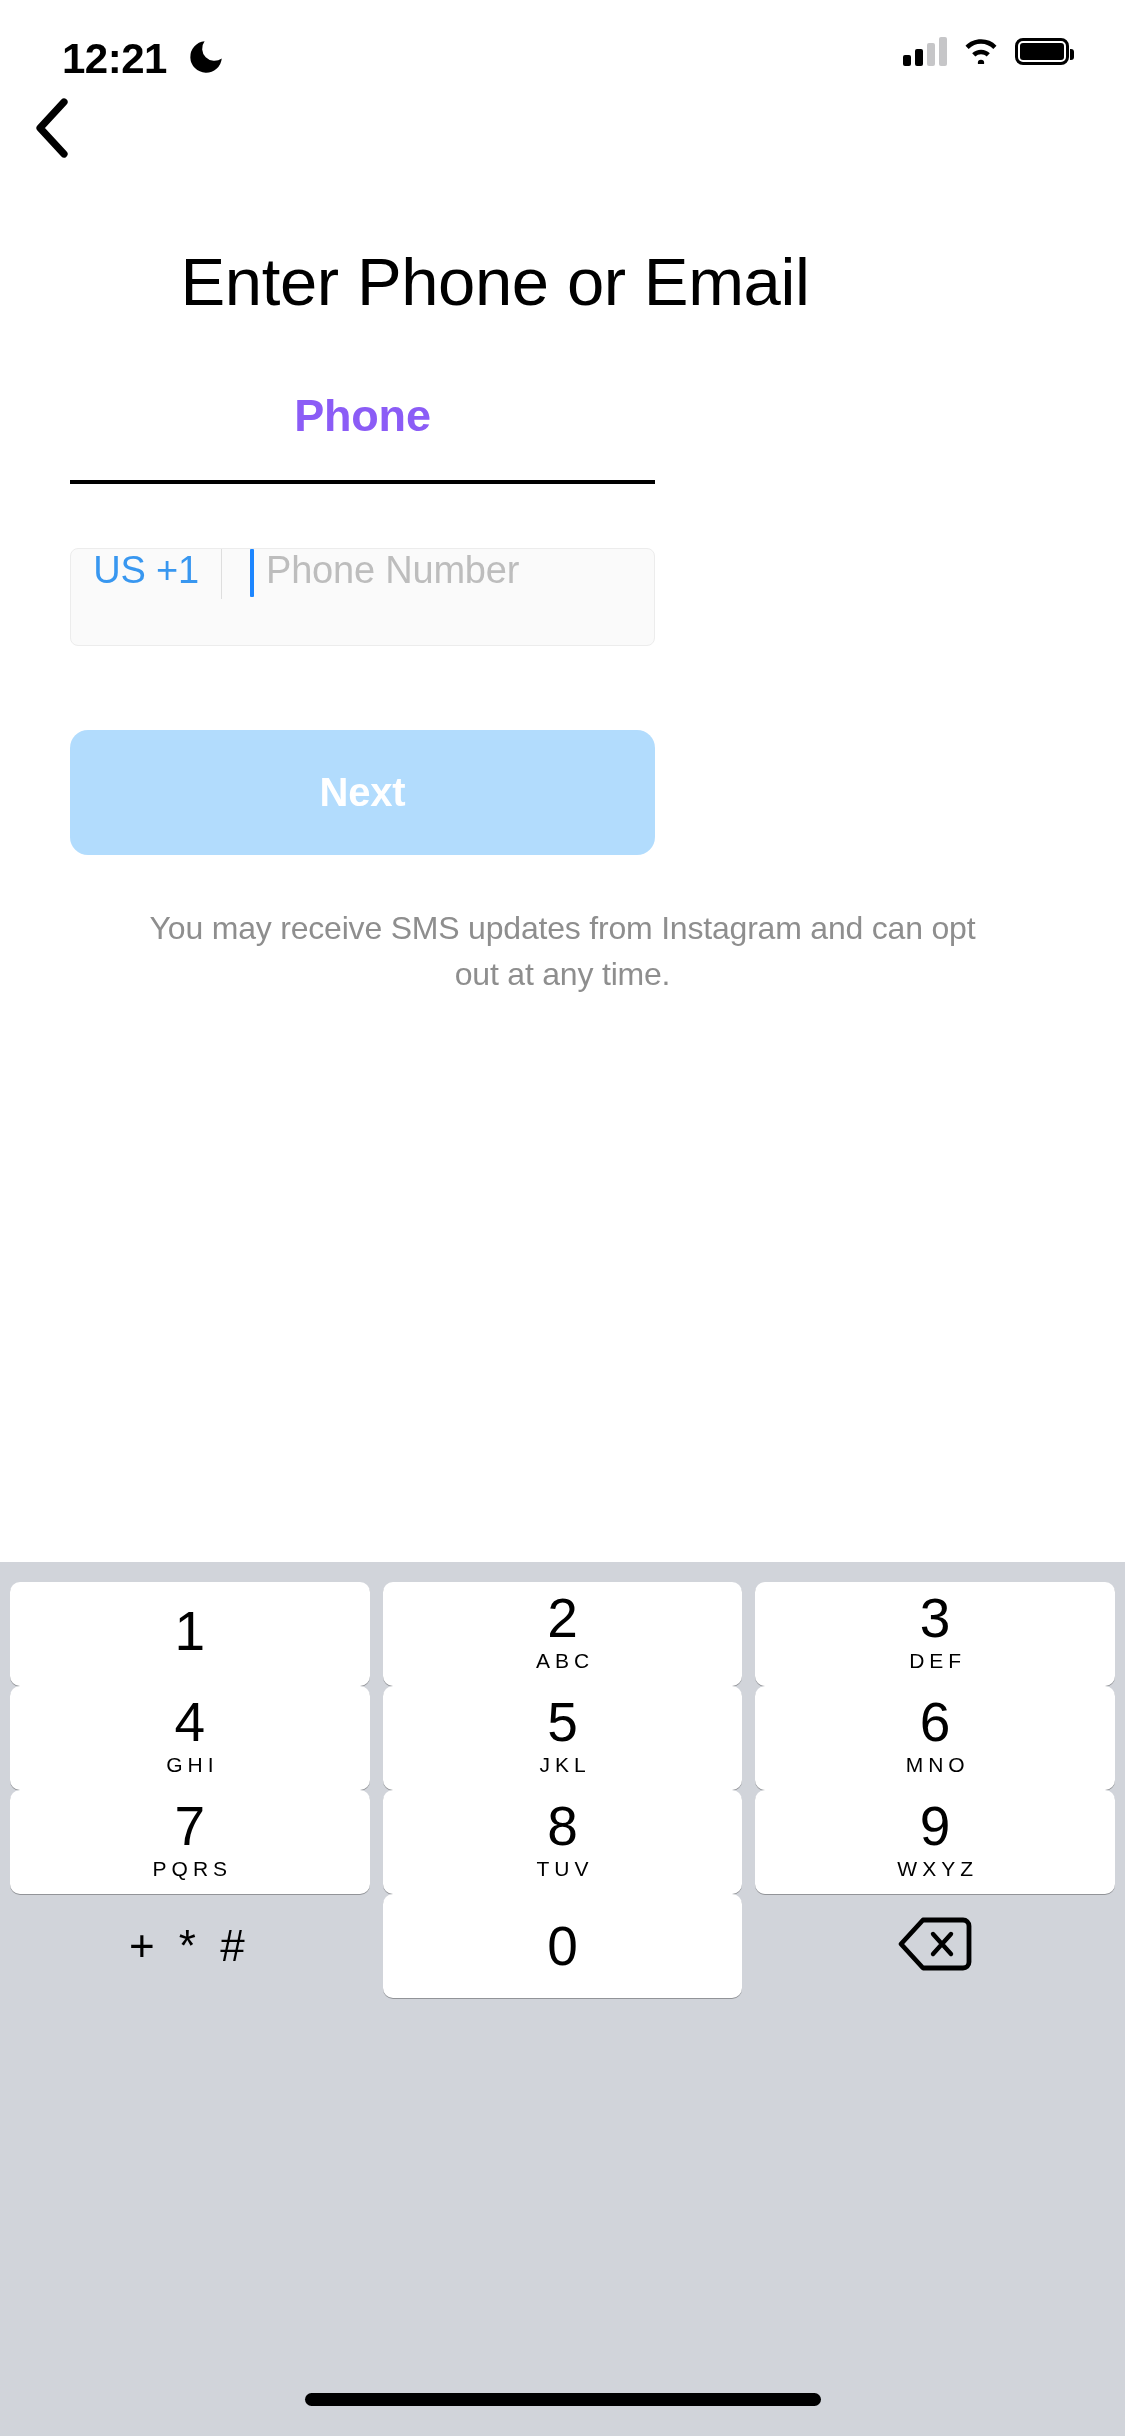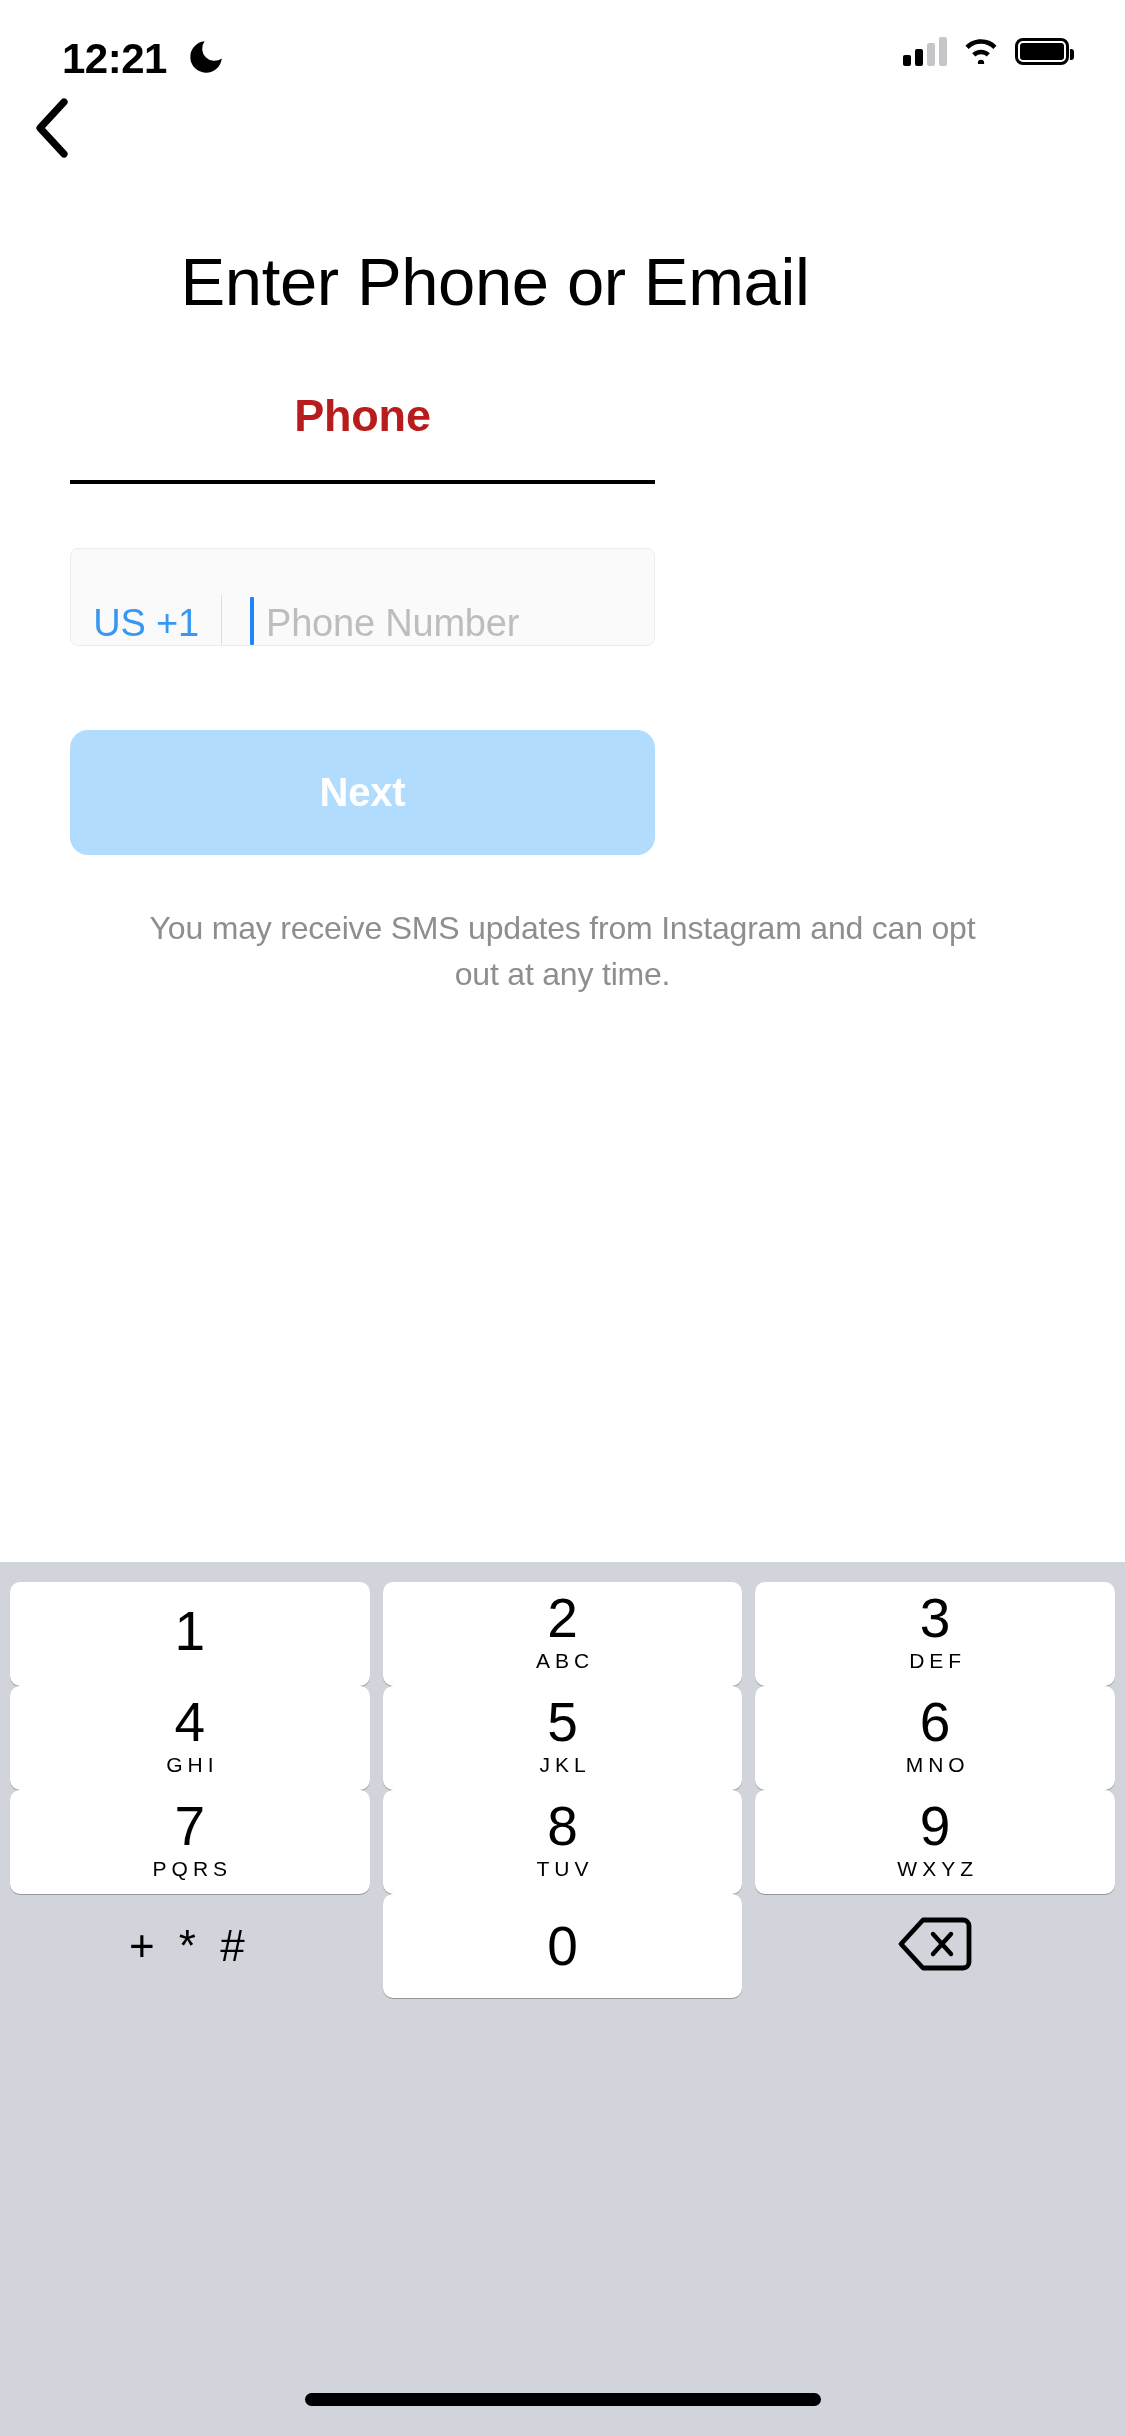--- a/index.html
+++ b/index.html
@@ -108,35 +108,35 @@
     width: 585px;
     display: flex;
   }
   .tab {
     flex: 1 1 50%;
     text-align: center;
     padding-bottom: 38px;
     font-size: 45px;
     letter-spacing: -0.2px;
   }
-  .tab.active { color: #b91c1c; font-weight: 700; border-bottom: 4px solid #000; }
+  .tab.active { color: #8b5cf6; font-weight: 700; border-bottom: 4px solid #000; }
   .tab.inactive { color: #737373; font-weight: 400; border-bottom: 2px solid #b8b8b8; }
 
   
   .phone-field {
     position: absolute;
     top: 548px;
     left: 70px;
     width: 585px;
     height: 98px;
     background: #fafafa;
     border: 1px solid #ececec;
     border-radius: 8px;
     display: flex;
-    align-items: flex-end;
+    align-items: flex-start;
   }
   .country-code {
     width: 150px;
     text-align: center;
     font-size: 38px;
     color: #3897f0;
     letter-spacing: -0.2px;
   }
   .field-divider {
     width: 1px;

